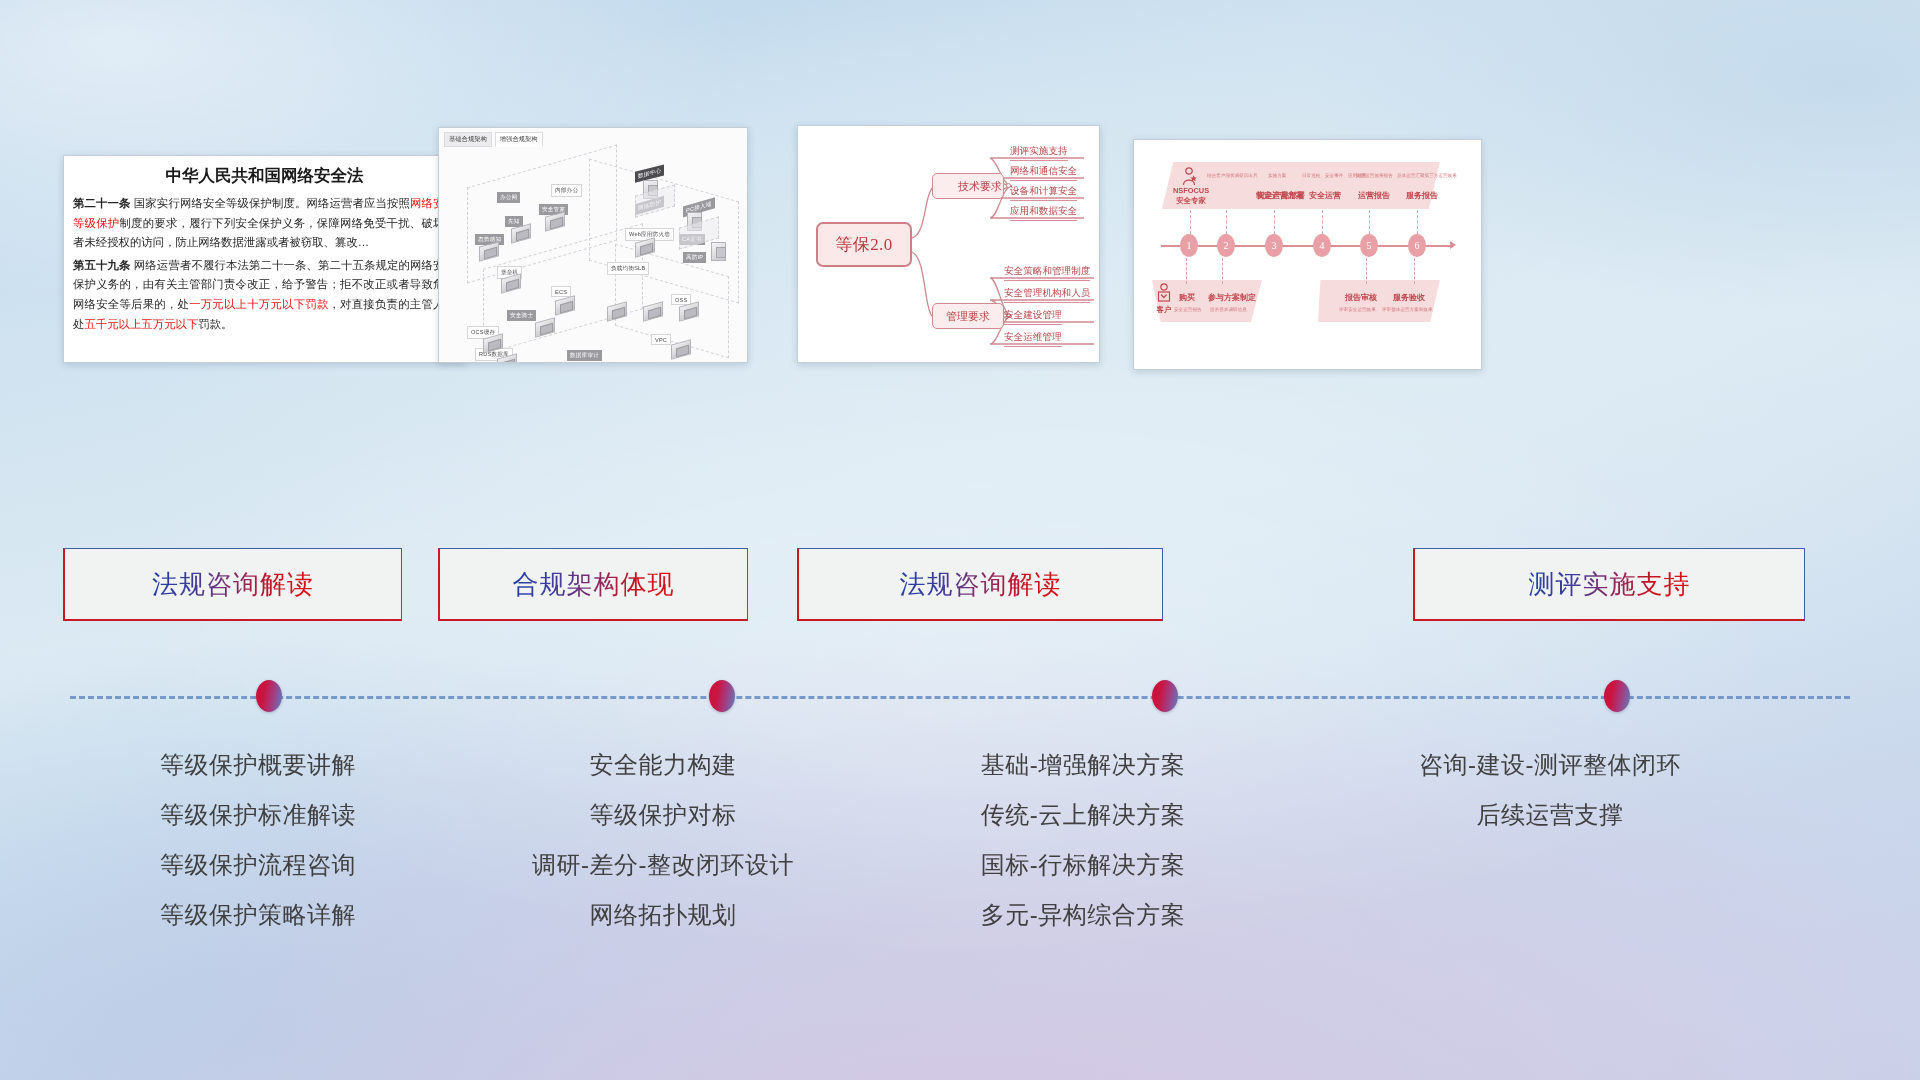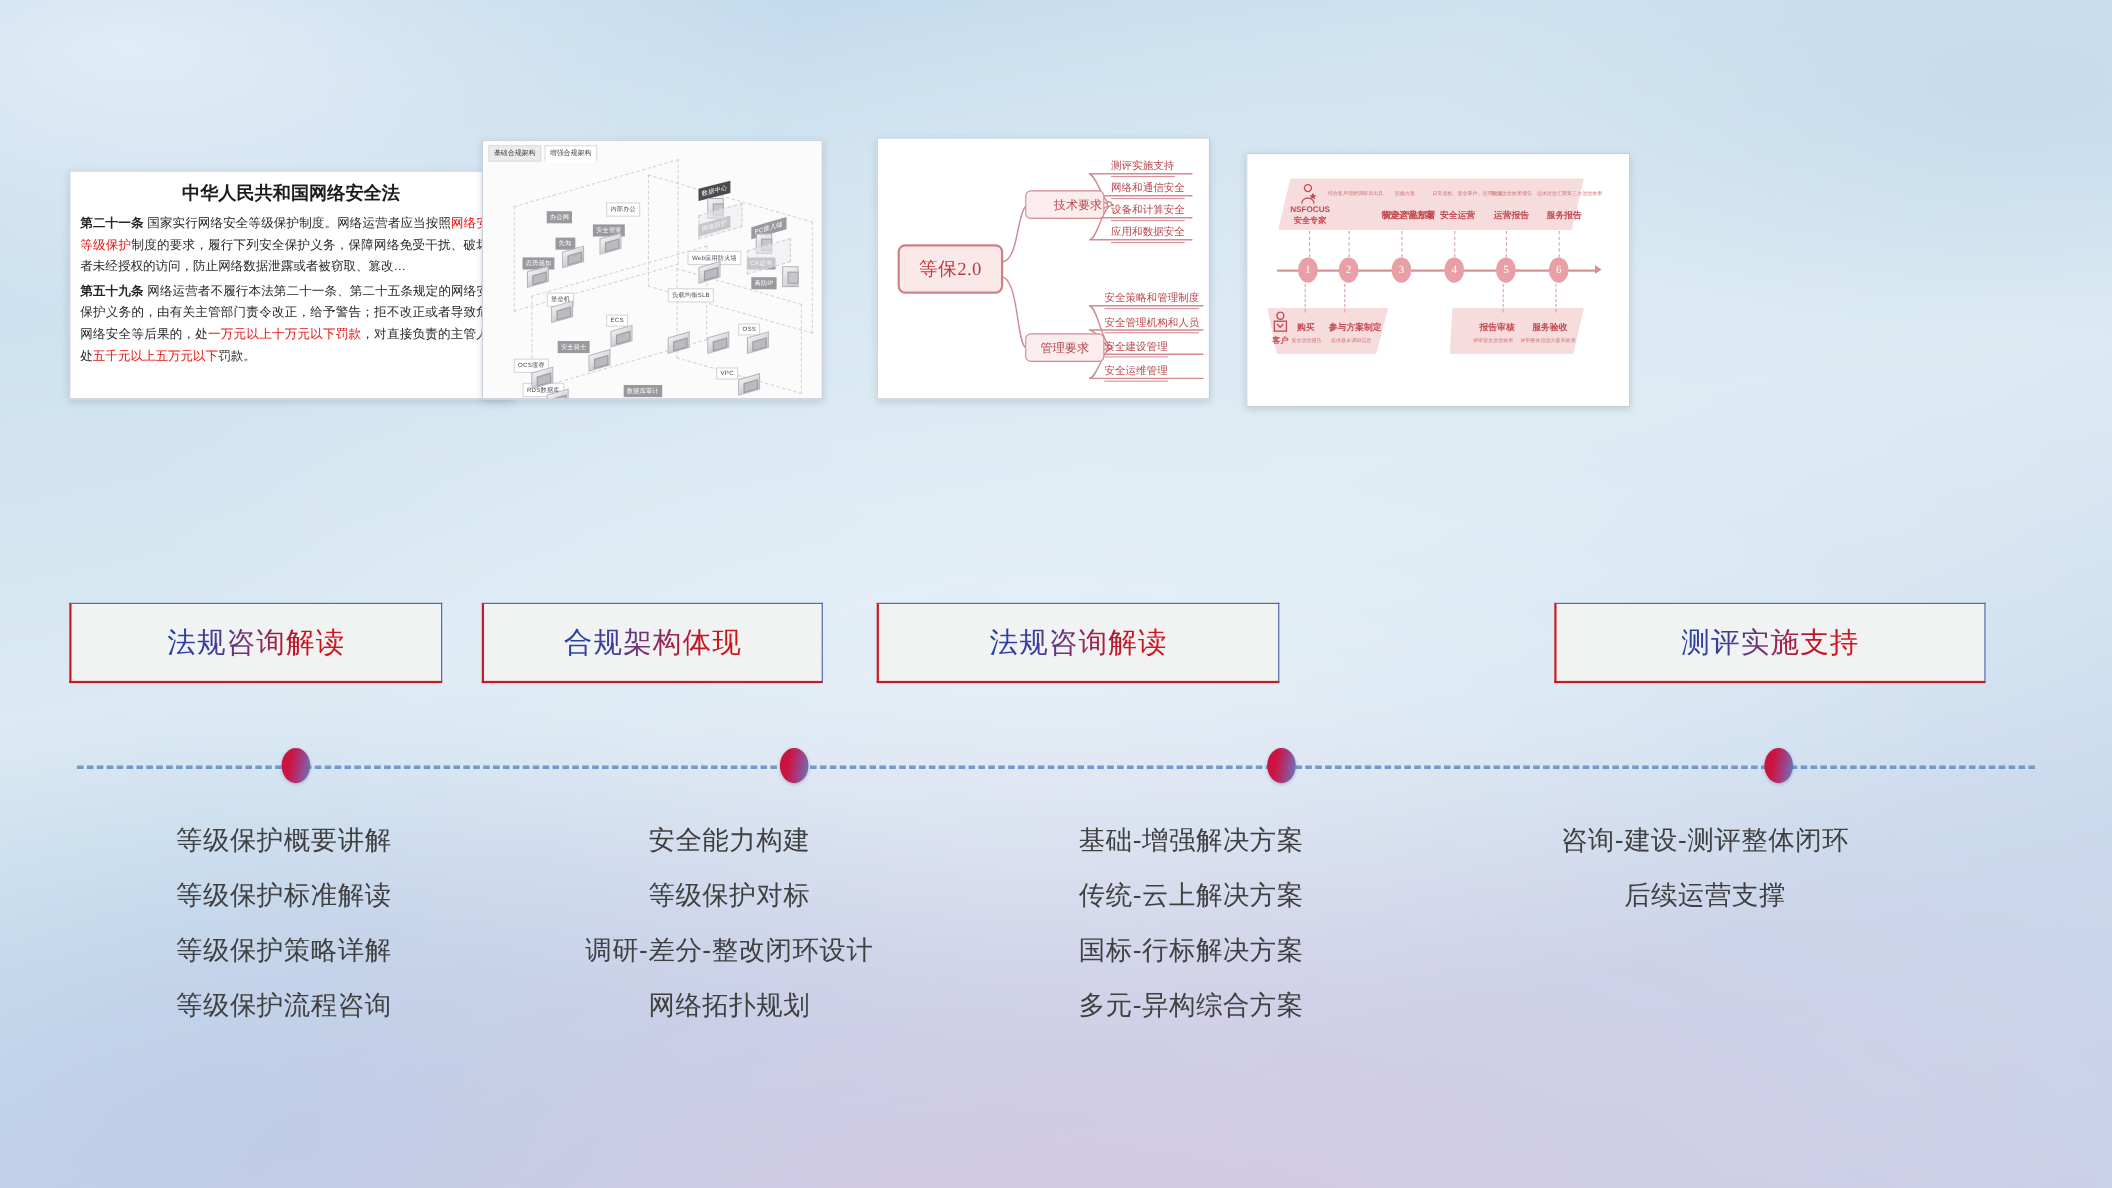--- a/index.html
+++ b/index.html
@@ -382,22 +382,22 @@
 
   <div class="tl-line"></div>
   <div class="tl-dot" id="d1"></div>
   <div class="tl-dot" id="d2"></div>
   <div class="tl-dot" id="d3"></div>
   <div class="tl-dot" id="d4"></div>
 
   <div class="col" id="c1">
     <div class="item">等级保护概要讲解</div>
     <div class="item">等级保护标准解读</div>
+    <div class="item">等级保护流程咨询</div>
     <div class="item">等级保护策略详解</div>
-    <div class="item">等级保护流程咨询</div>
   </div>
   <div class="col" id="c2">
     <div class="item">安全能力构建</div>
     <div class="item">等级保护对标</div>
     <div class="item">调研-差分-整改闭环设计</div>
     <div class="item">网络拓扑规划</div>
   </div>
   <div class="col" id="c3">
     <div class="item">基础-增强解决方案</div>
     <div class="item">传统-云上解决方案</div>

